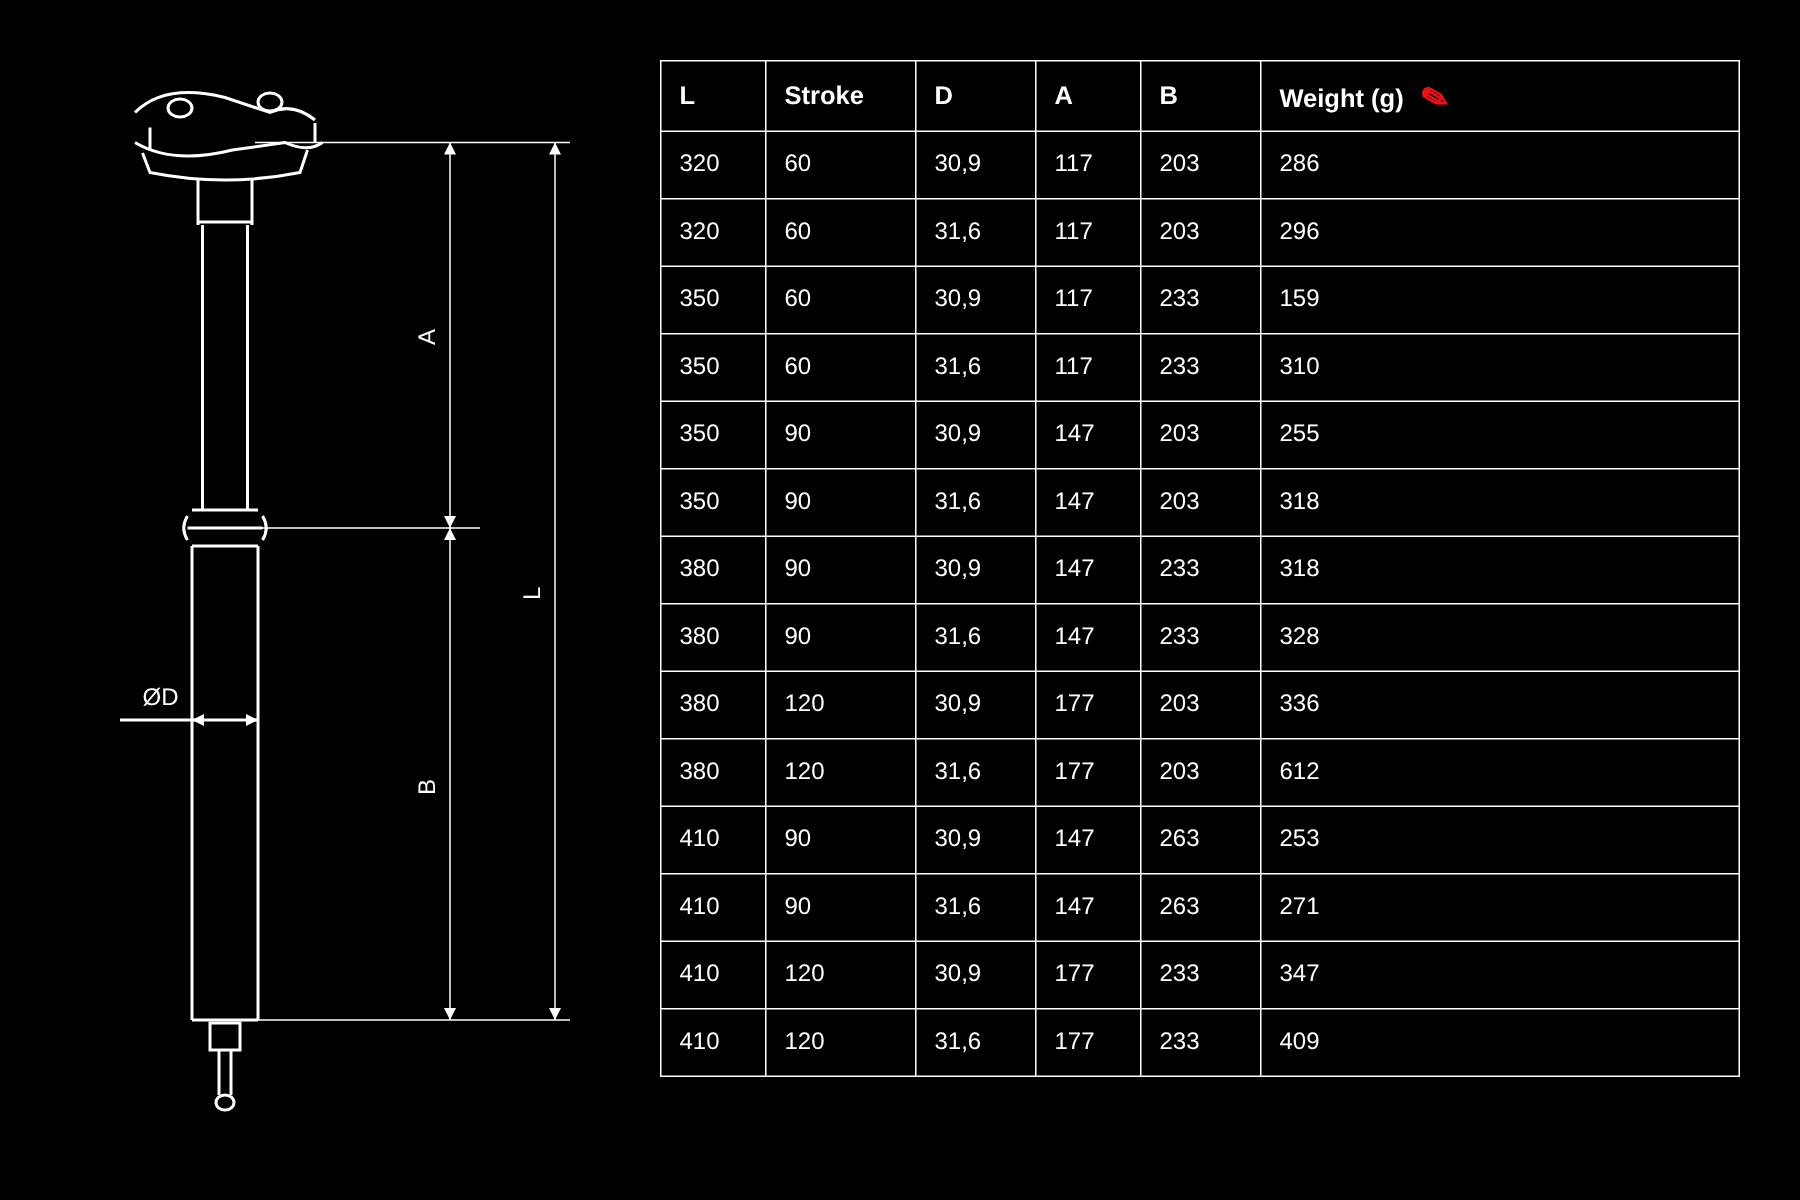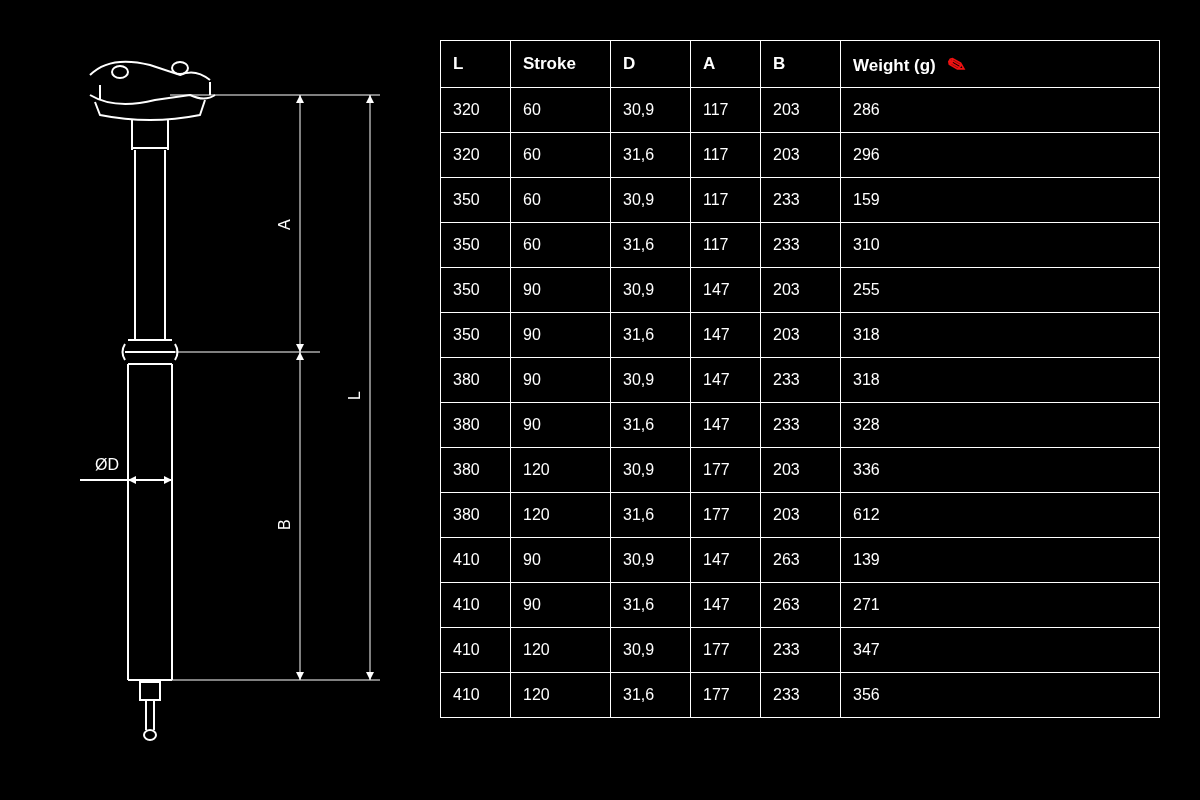--- a/index.html
+++ b/index.html
@@ -232,21 +232,21 @@
           <td>177</td>
           <td>203</td>
           <td>612</td>
         </tr>
         <tr>
           <td>410</td>
           <td>90</td>
           <td>30,9</td>
           <td>147</td>
           <td>263</td>
-          <td>139</td>
+          <td>253</td>
         </tr>
         <tr>
           <td>410</td>
           <td>90</td>
           <td>31,6</td>
           <td>147</td>
           <td>263</td>
           <td>271</td>
         </tr>
         <tr>
@@ -256,17 +256,17 @@
           <td>177</td>
           <td>233</td>
           <td>347</td>
         </tr>
         <tr>
           <td>410</td>
           <td>120</td>
           <td>31,6</td>
           <td>177</td>
           <td>233</td>
-          <td>356</td>
+          <td>409</td>
         </tr>
       </tbody>
   </table>
 </div>
 
 </body></html>

